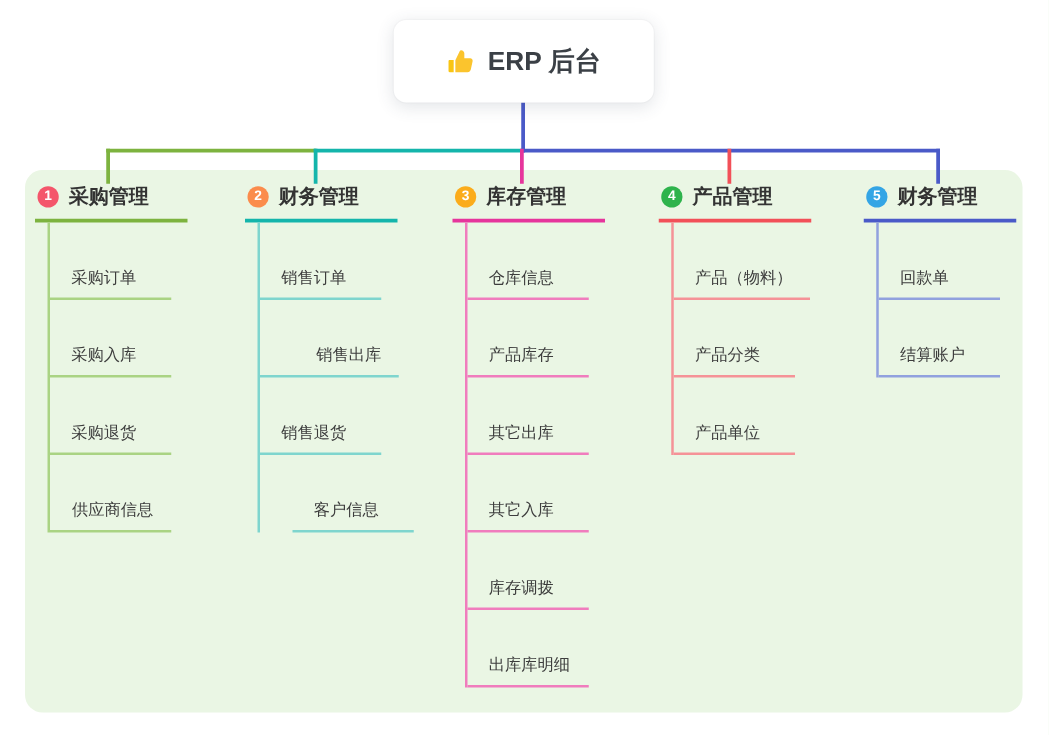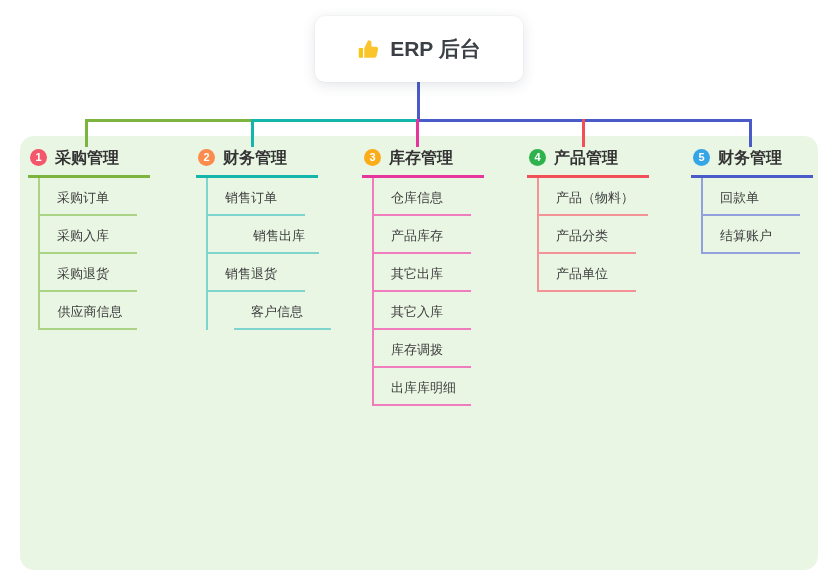--- a/index.html
+++ b/index.html
@@ -32,21 +32,21 @@
     width:17px;height:17px;border-radius:50%;flex:0 0 17px;
     color:#fff;font-size:11px;font-weight:700;line-height:17px;
     display:flex;align-items:center;justify-content:center;
   }
   .branch-label{
     font-size:16px;font-weight:600;color:#333333;
     line-height:21px;white-space:nowrap;
   }
   .children{margin-left:10px;border-left:2px solid #ccc;}
   .child-row{
-    box-sizing:border-box;height:38px;display:flex;align-items:flex-end;
+    box-sizing:border-box;height:62px;display:flex;align-items:flex-end;
     padding:0 14px 9px 17px;border-bottom:2px solid #14b8a6;
     width:max-content;min-width:97px;cursor:pointer;
   }
   .child-label{font-size:13px;color:#3d3d3d;white-space:nowrap;line-height:15px;}
 </style>
 </head>
 <body>
 
 <div class="canvas">
 

